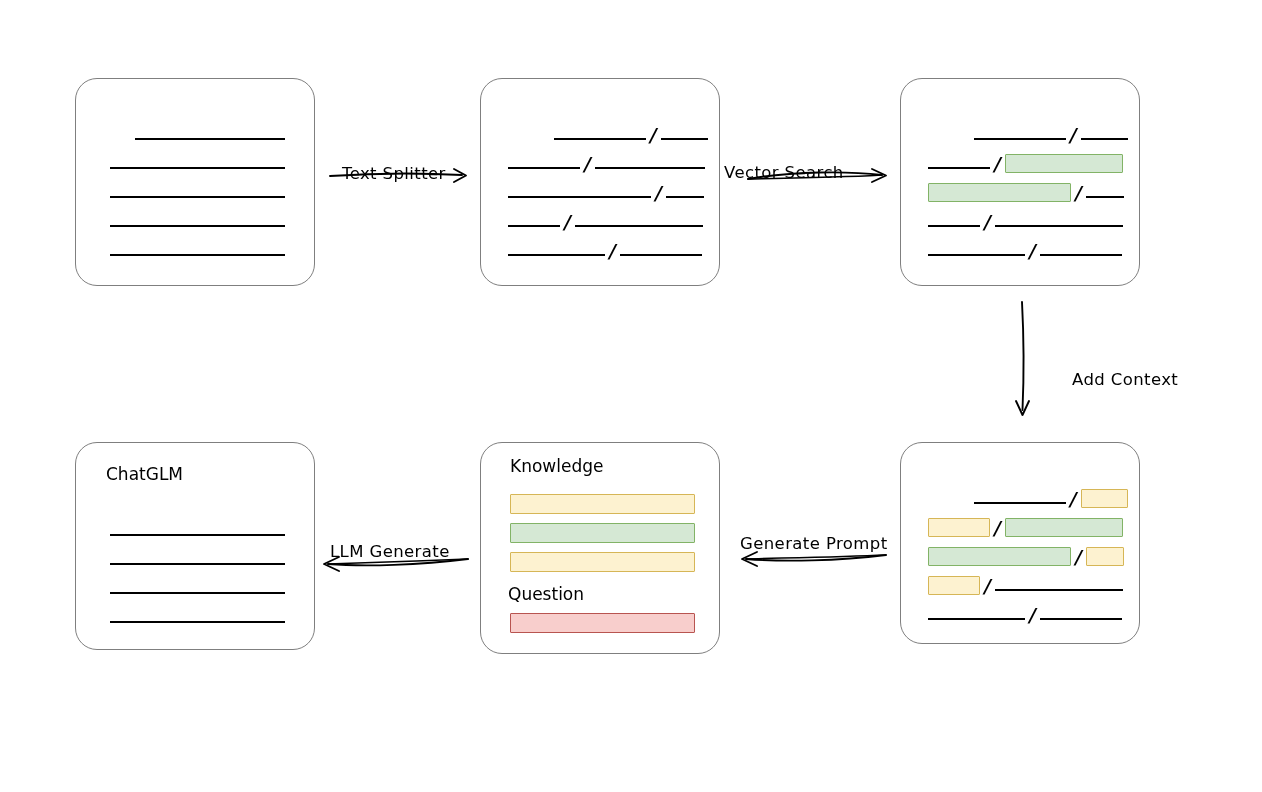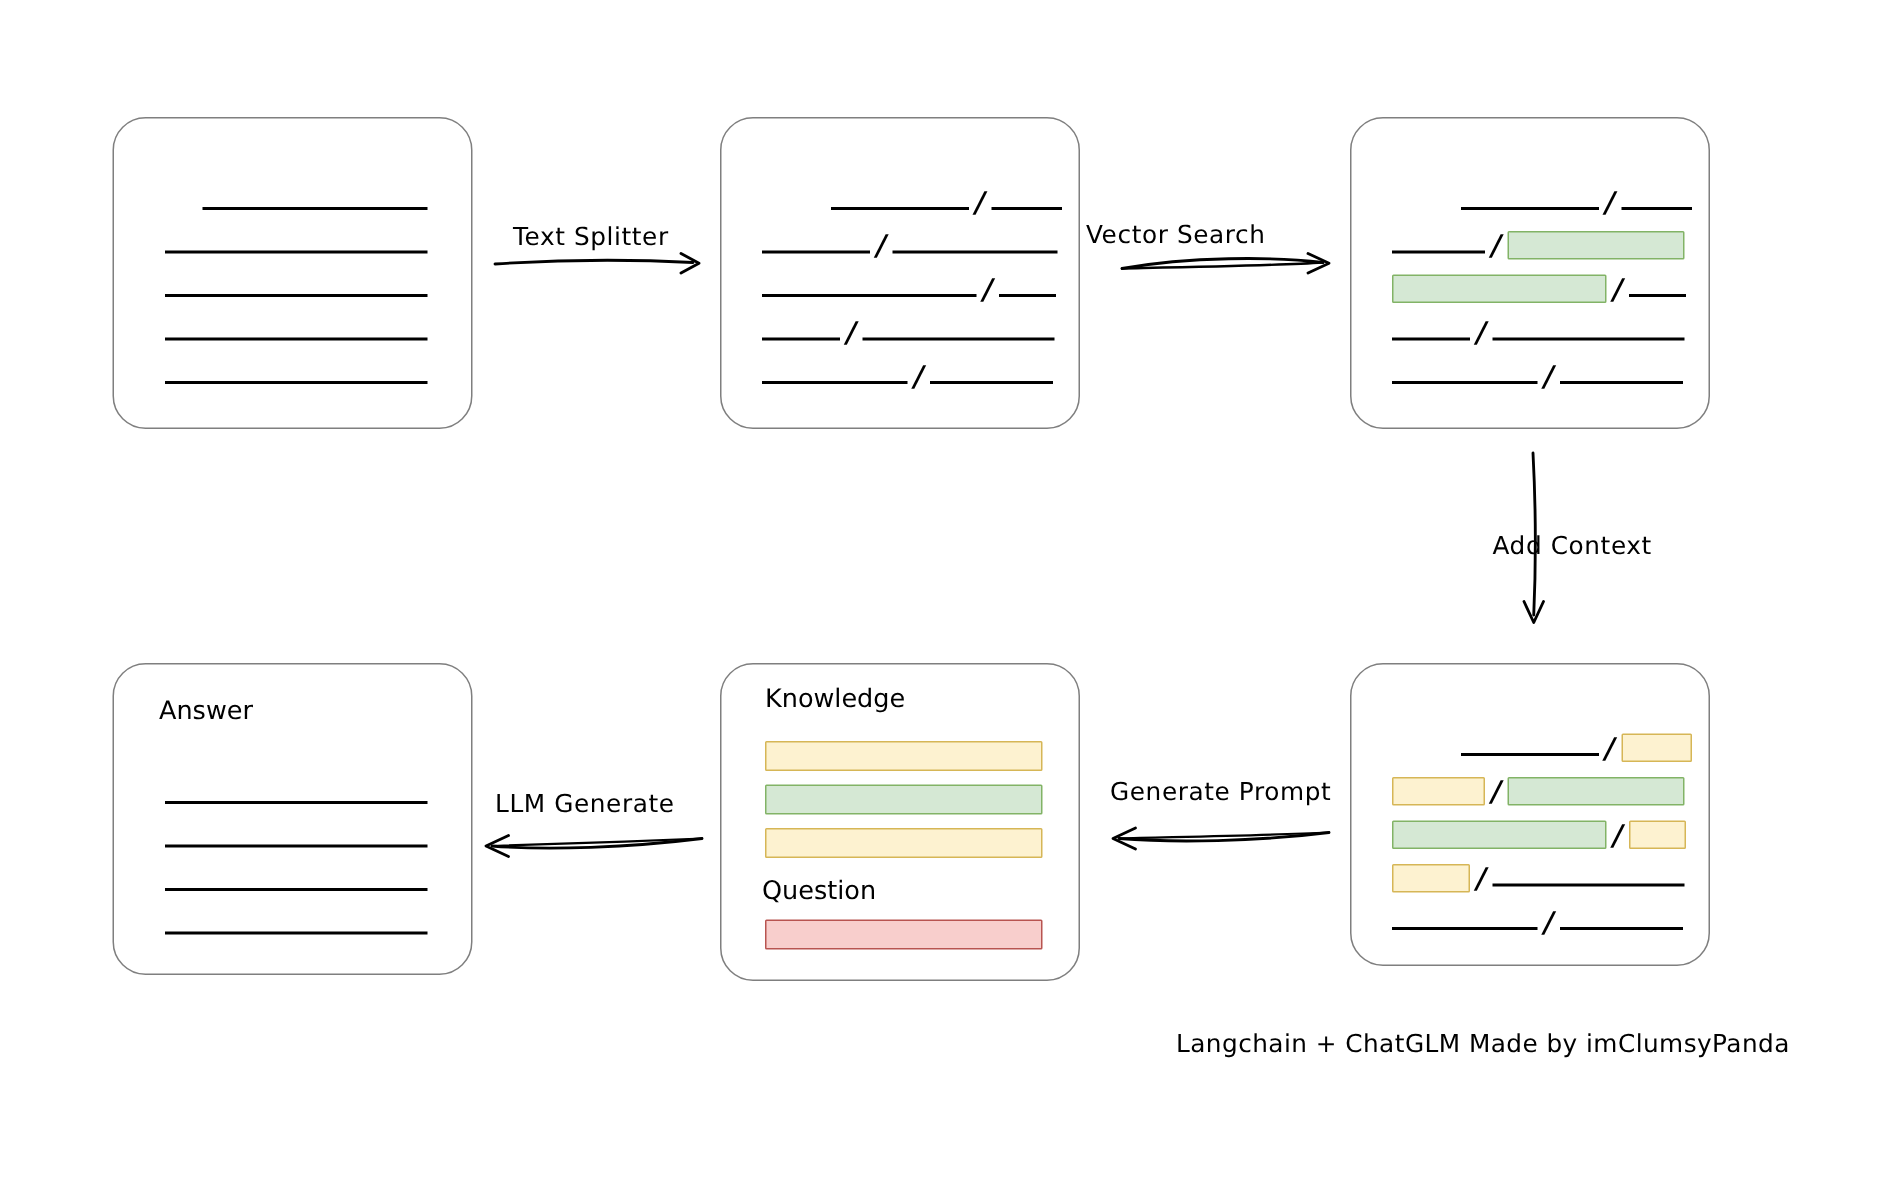--- a/index.html
+++ b/index.html
@@ -75,20 +75,21 @@
   .node-title {
     position: absolute;
     font-family: "DejaVu Sans", sans-serif;
     font-size: 17px;
     color: #000000;
     white-space: nowrap;
   }
   .edge-label {
     position: absolute;
     white-space: nowrap;
+    margin-top: 16px;
   }
   .credit {
     position: absolute;
     font-family: "DejaVu Sans", sans-serif;
     font-size: 16.5px;
     letter-spacing: 0.3px;
     color: #000000;
     white-space: nowrap;
   }
   svg.arrow { position: absolute; overflow: visible; }
@@ -103,21 +104,21 @@
   <div class="node" id="node-split" style="left:480px; top:78px; width:240px; height:208px;"></div>
 
   <div class="node" id="node-vector" style="left:900px; top:78px; width:240px; height:208px;"></div>
 
   <div class="node" id="node-answer" style="left:75px; top:442px; width:240px; height:208px;"></div>
 
   <div class="node" id="node-prompt" style="left:480px; top:442px; width:240px; height:212px;"></div>
 
   <div class="node" id="node-context" style="left:900px; top:442px; width:240px; height:202px;"></div>
 
-  <div class="node-title" style="left:106px; top:464px;">Answer</div>
+  <div class="node-title" style="left:106px; top:464px;">ChatGLM</div>
 
   <div class="node-title" style="left:510px; top:456px;">Knowledge</div>
 
   <div class="node-title" style="left:508px; top:584px;">Question</div>
 
   <svg class="arrow" style="left:330px; top:160px;" width="140" height="28" viewBox="0 0 140 28">
     <path d="M0,16 C45,13 95,13 132,15" stroke="#000" stroke-width="1.9" fill="none" stroke-linecap="round"></path>
     <path d="M124,9 L136,15.5 L124,22" stroke="#000" stroke-width="1.9" fill="none" stroke-linejoin="round" stroke-linecap="round"></path>
   </svg>
   <div class="edge-label handwriting" style="left:342px; top:148px;">Text Splitter</div>
@@ -126,37 +127,36 @@
     <path d="M0,19 C45,11 100,11 134,15" stroke="#000" stroke-width="1.9" fill="none" stroke-linecap="round"></path>
     <path d="M0,19 C48,18 104,17 134,15" stroke="#000" stroke-width="1.6" fill="none" stroke-linecap="round"></path>
     <path d="M124,9 L138,15.5 L124,22" stroke="#000" stroke-width="1.9" fill="none" stroke-linejoin="round" stroke-linecap="round"></path>
   </svg>
   <div class="edge-label handwriting" style="left:724px; top:147px;">Vector Search</div>
 
   <svg class="arrow" style="left:1008px; top:302px;" width="34" height="118" viewBox="0 0 34 118">
     <path d="M14,0 C16,38 16,74 14.5,108" stroke="#000" stroke-width="1.9" fill="none" stroke-linecap="round"></path>
     <path d="M8,99 L14.5,113 L21,99" stroke="#000" stroke-width="1.9" fill="none" stroke-linejoin="round" stroke-linecap="round"></path>
   </svg>
-  <div class="edge-label handwriting" style="left:995px; top:354px;">Add Context</div>
+  <div class="edge-label handwriting" style="left:1072px; top:354px;">Add Context</div>
 
   <svg class="arrow" style="left:738px; top:545px;" width="148" height="28" viewBox="0 0 148 28">
     <path d="M148,10 C100,16 45,17 8,14" stroke="#000" stroke-width="1.9" fill="none" stroke-linecap="round"></path>
     <path d="M148,10 C102,12 44,13 8,14" stroke="#000" stroke-width="1.5" fill="none" stroke-linecap="round"></path>
     <path d="M19,7 L4,14 L19,21" stroke="#000" stroke-width="1.9" fill="none" stroke-linejoin="round" stroke-linecap="round"></path>
   </svg>
   <div class="edge-label handwriting" style="left:740px; top:518px;">Generate Prompt</div>
 
   <svg class="arrow" style="left:320px; top:550px;" width="148" height="28" viewBox="0 0 148 28">
     <path d="M148,9 C100,15 45,17 8,14" stroke="#000" stroke-width="1.9" fill="none" stroke-linecap="round"></path>
     <path d="M148,9 C102,11 44,13 8,14" stroke="#000" stroke-width="1.5" fill="none" stroke-linecap="round"></path>
     <path d="M19,7 L4,14 L19,21" stroke="#000" stroke-width="1.9" fill="none" stroke-linejoin="round" stroke-linecap="round"></path>
   </svg>
   <div class="edge-label handwriting" style="left:330px; top:526px;">LLM Generate</div>
 
-  <div class="credit" style="left:784px; top:686px;">Langchain + ChatGLM Made by imClumsyPanda</div>
 
 <div class="row" style="left: 135px; top: 118px; width: 200px; right: auto;">
       <div class="seg-line" style="width: 150px;"></div>
     </div>
     <div class="row" style="left: 110px; top: 147px; width: 200px; right: auto;">
       <div class="seg-line" style="width: 175px;"></div>
     </div>
     <div class="row" style="left: 110px; top: 176px; width: 200px; right: auto;">
       <div class="seg-line" style="width: 175px;"></div>
     </div>

